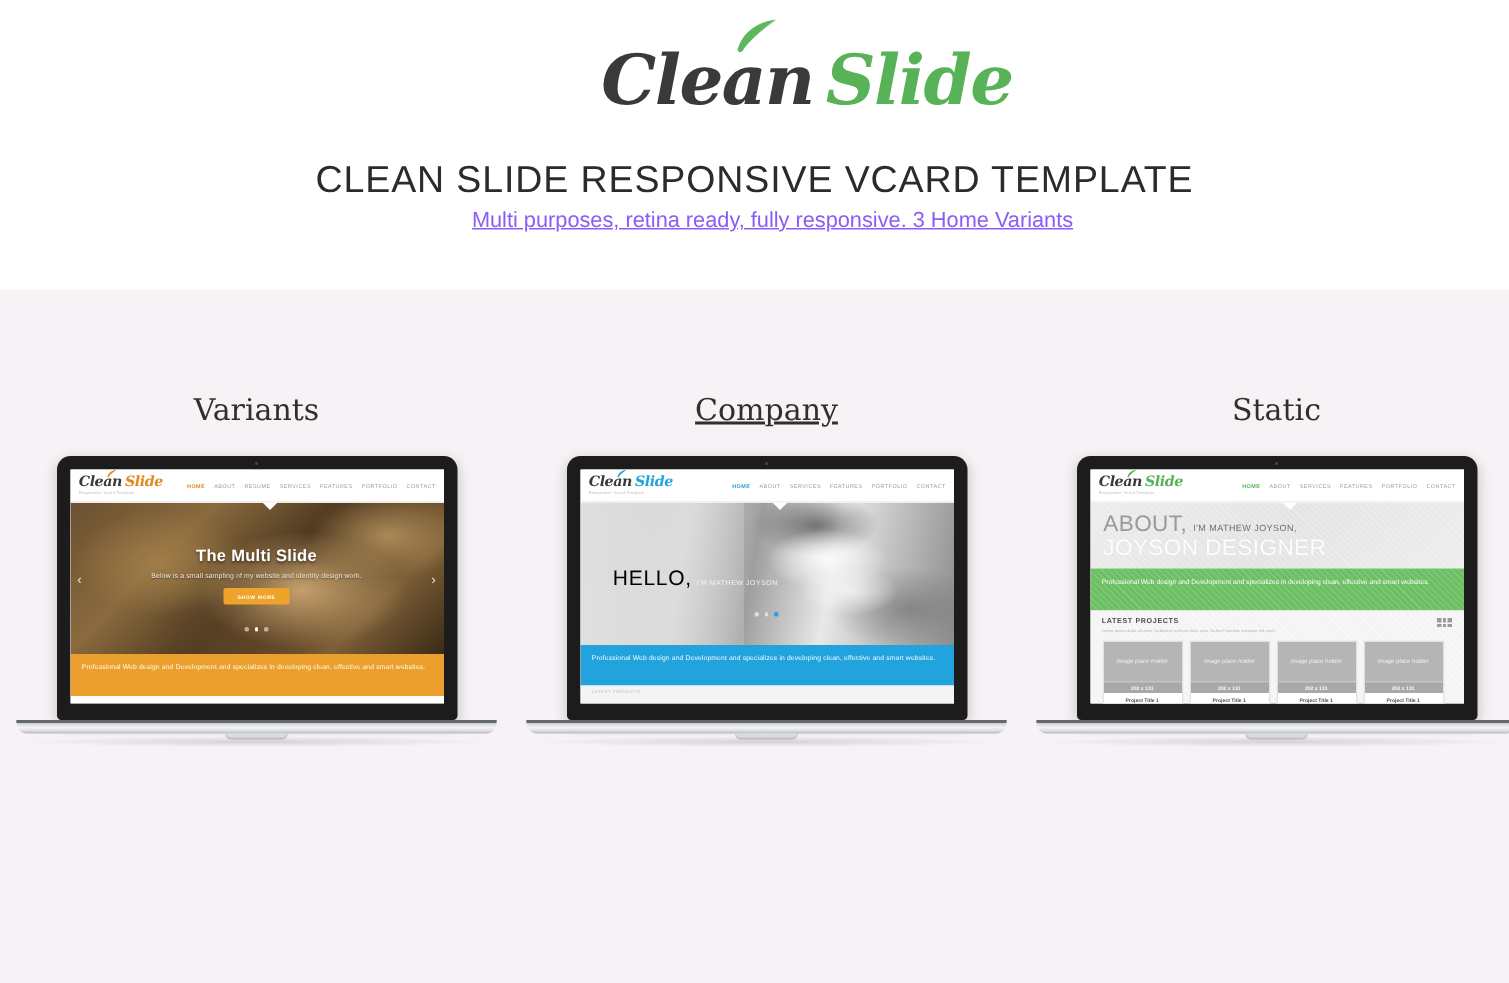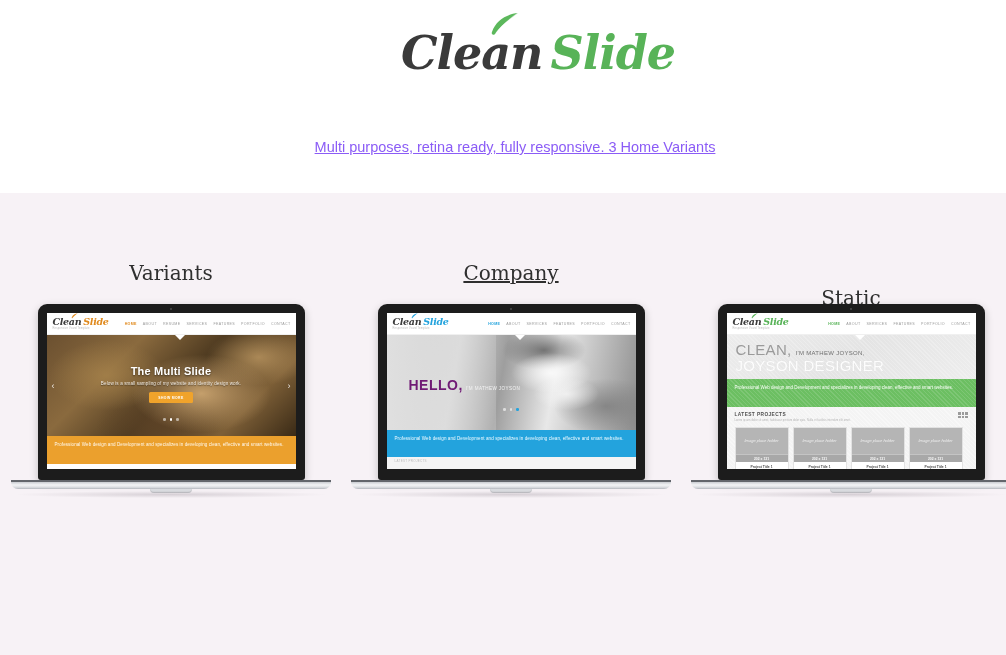--- a/index.html
+++ b/index.html
@@ -47,21 +47,21 @@
     position: absolute; left: 0; top: 193px; width: 1006px; height: 462px;
     background: #f7f2f6;
   }
   .variant-label {
     position: absolute; top: 68px;
     font-family: "DejaVu Serif", serif; font-size: 20px; color: #2f2f2f;
     text-align: center; width: 240px;
   }
   .lbl-personal { left: 51px; }
   .lbl-company  { left: 391px; text-decoration: underline; }
-  .lbl-static   { left: 731px; margin-top: 25px; }
+  .lbl-static   { left: 731px; }
 
   
   .laptop { position: absolute; top: 111px; width: 320px; }
 
   .lid {
     position: relative; width: 267px; margin: 0 auto;
     background: #1c1c1c; border-radius: 9px 9px 3px 3px;
     padding: 9px 9px 11px 9px;
     box-shadow: 0 3px 9px rgba(0,0,0,0.22);
   }
@@ -180,21 +180,21 @@
       linear-gradient(100deg, #bfbfbf 0%, #d6d6d6 28%, #9e9e9e 46%, #e8e8e8 66%, #8d8d8d 100%);
     filter: blur(0.35px);
   }
   .c-left-fade {
     position: absolute; left: 0; top: 0; width: 44%; height: 100%;
     background: linear-gradient(to right, rgba(226,226,226,0.92), rgba(226,226,226,0.25));
   }
   .c-hello {
     position: absolute; left: 22px; top: 42px; display: flex; align-items: baseline;
   }
-  .c-hello .big { font-size: 14px; color: #701a75; letter-spacing: 0.5px; font-weight: bold; }
+  .c-hello .big { font-size: 14px; color: #000000; letter-spacing: 0.5px; }
   .c-hello .small { font-size: 4.6px; color: #f4f4f4; margin-left: 3px; letter-spacing: 0.4px; }
   .c-dots { position: absolute; left: 0; top: 73px; width: 249px; display: flex; justify-content: center; gap: 4px; }
   .c-dots i { width: 2.5px; height: 2.5px; border-radius: 50%; background: rgba(255,255,255,0.6); display: block; }
   .c-dots i.on { background: #23a3dd; }
 
   .c-banner {
     position: absolute; left: 0; top: 117px; width: 249px; height: 27px;
     background: #23a3dd; padding: 5px 8px;
   }
   .c-banner p { font-size: 4.5px; color: #f2fbff; line-height: 1.75; letter-spacing: 0.1px; }
@@ -262,20 +262,21 @@
   <div class="logo">
     <div class="logo-wrap">
       <svg class="logo-leaf" viewBox="0 0 30 26">
         <path d="M29 1 C18 2 7 8 3 20 C2 22 4 24 6 22 C12 13 21 7 29 1 Z" fill="#5cb85c"></path>
         <path d="M29 1 C22 6 14 12 7 21" stroke="#ffffff" stroke-width="1.1" fill="none" opacity="0.55"></path>
       </svg>
       <span class="logo-clean">Clean</span><span class="logo-slide">Slide</span>
     </div>
   </div>
 
+  <div class="headline">CLEAN SLIDE RESPONSIVE VCARD TEMPLATE</div>
   <div class="subline">Multi purposes, retina ready, fully responsive. 3 Home Variants</div>
 </div>
 
 <div class="showcase">
 
   <div class="variant-label lbl-personal">Variants</div>
   <div class="variant-label lbl-company">Company</div>
   <div class="variant-label lbl-static">Static</div>
 
   <div class="laptop" style="left:11px;">
@@ -414,21 +415,21 @@
               <span>SERVICES</span>
               <span>FEATURES</span>
               <span>PORTFOLIO</span>
               <span>CONTACT</span>
             </div>
           </div>
           <span class="nav-caret" style="left:128px;"></span>
 
           <div class="s-hero">
             <div class="s-l1">
-              <span class="big">CLEAN,</span>
+              <span class="big">ABOUT,</span>
               <span class="small">I'M MATHEW JOYSON,</span>
             </div>
             <div class="s-l2">JOYSON DESIGNER</div>
           </div>
 
           <div class="s-banner">
             <p>Professional Web design and Development and specializes in developing clean, effective and smart  websites.</p>
           </div>
 
           <div class="s-body">

